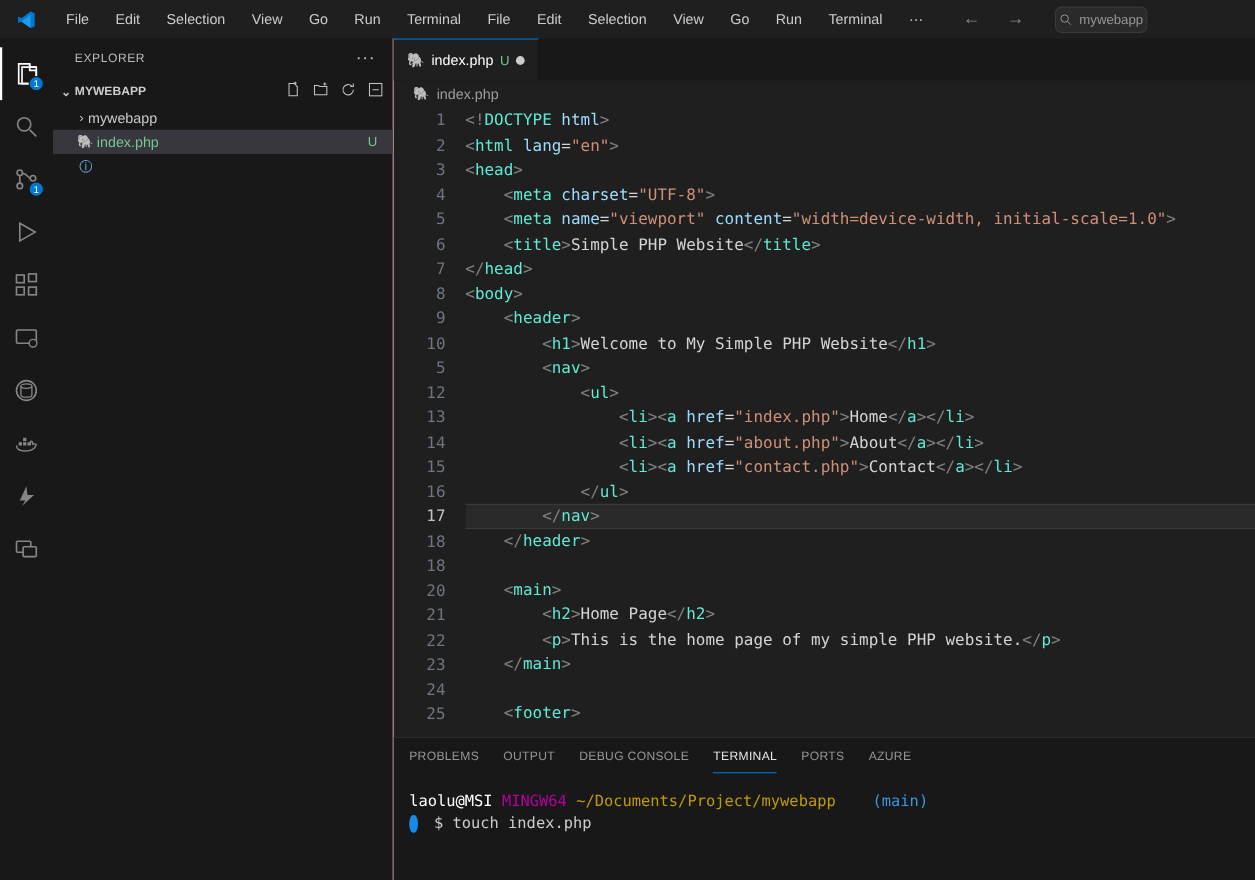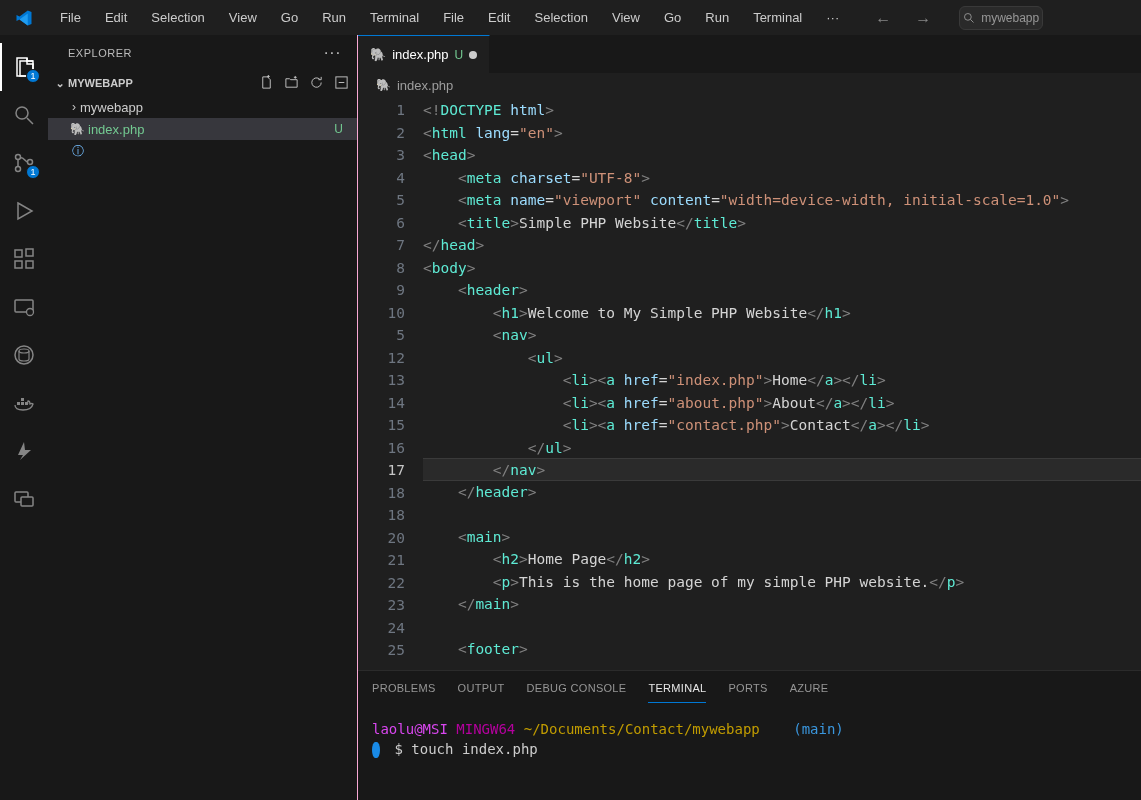--- a/index.html
+++ b/index.html
@@ -51,21 +51,21 @@
 .c-tag { color:#5eead4; }
 .c-attr { color:#9cdcfe; }
 .c-str { color:#ce9178; }
 .c-pun { color:#808080; }
 .c-txt { color:#d4d4d4; }
 .panel { height:130px; border-top:1px solid #2b2b2b; background:#181818; display:flex; flex-direction:column;justify-content:space-between; }
 .panel-tabs { height:34px; display:flex; align-items:center; gap:22px; padding:0 14px; font-size:11px; color:#969696; }
 .panel-tab { padding:8px 0; cursor:pointer; letter-spacing:0.3px; }
 .panel-tab.active { color:#e7e7e7; border-bottom:1px solid #0078d4; }
 .terminal { flex:1; font-family:Consolas,monospace; font-size:14px; padding:14px 14px 0 14px; line-height:20px; }
-.t-green { color:#d946ef; }
+.t-green { color:#ffffff; }
 .t-purple { color:#b4009e; }
 .t-yellow { color:#c19c00; }
 .t-cyan { color:#3a96dd;margin-left:25px; }
 .t-white { color:#cccccc; }
 .t-cursor { display:inline-block; width:8px; height:16px; background:#198ae6; border-radius:50%/60%; vertical-align:middle; margin-right:6px; }
 </style>
 </head>
 <body>
 
 <div class="title-bar">
@@ -270,21 +270,21 @@
           <span class="panel-tab active">TERMINAL</span>
           <span class="panel-tab">PORTS</span>
           <span class="panel-tab">AZURE</span>
         </div>
       <div class="terminal">
         <div>
           <span class="t-green">laolu@MSI</span>
           <span> </span>
           <span class="t-purple">MINGW64</span>
           <span> </span>
-          <span class="t-yellow">~/Documents/Contact/mywebapp</span>
+          <span class="t-yellow">~/Documents/Project/mywebapp</span>
           <span> </span>
           <span class="t-cyan">(main)</span>
         </div>
         <div>
           <span class="t-cursor"></span>
           <span class="t-white">$</span>
           <span> </span>
           <span class="t-white">touch index.php</span>
         </div>
       </div>

